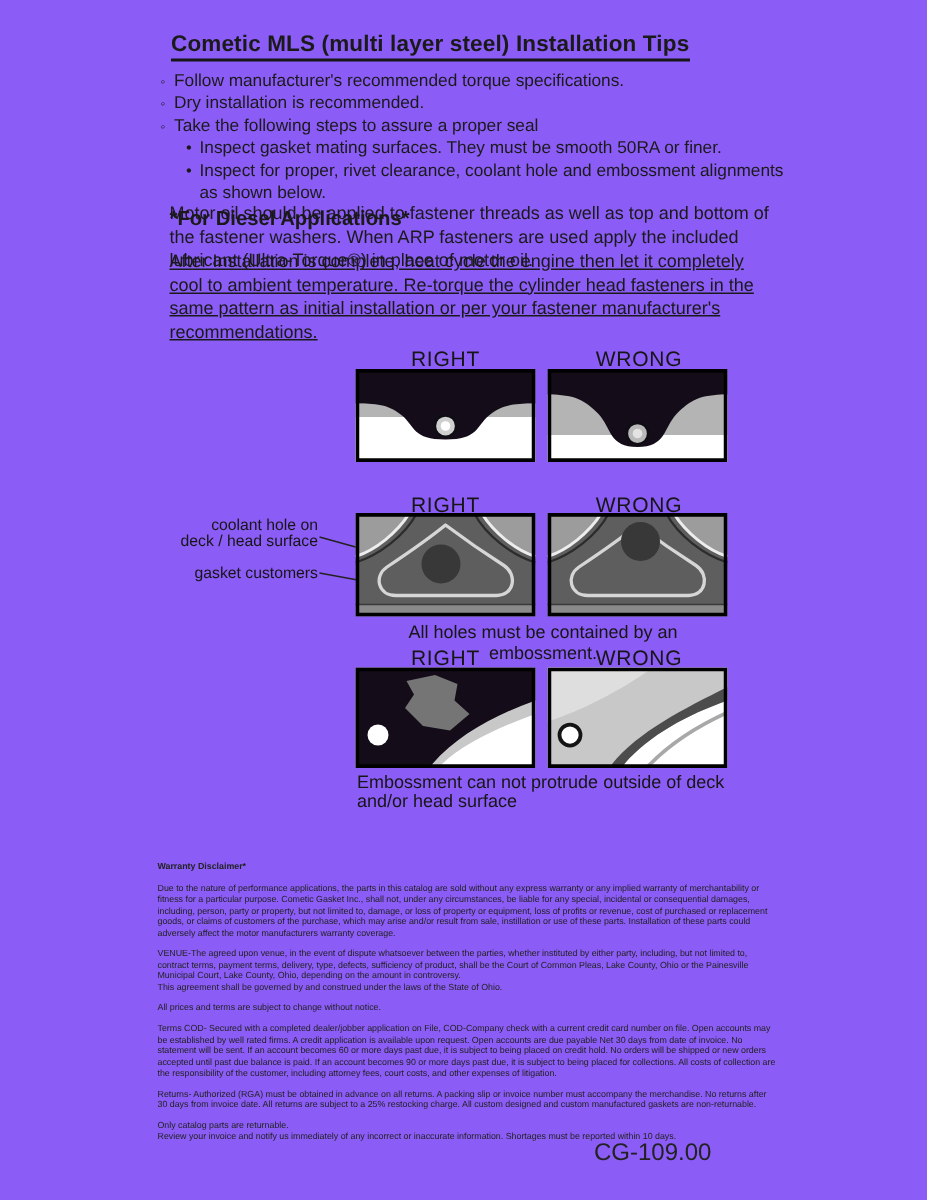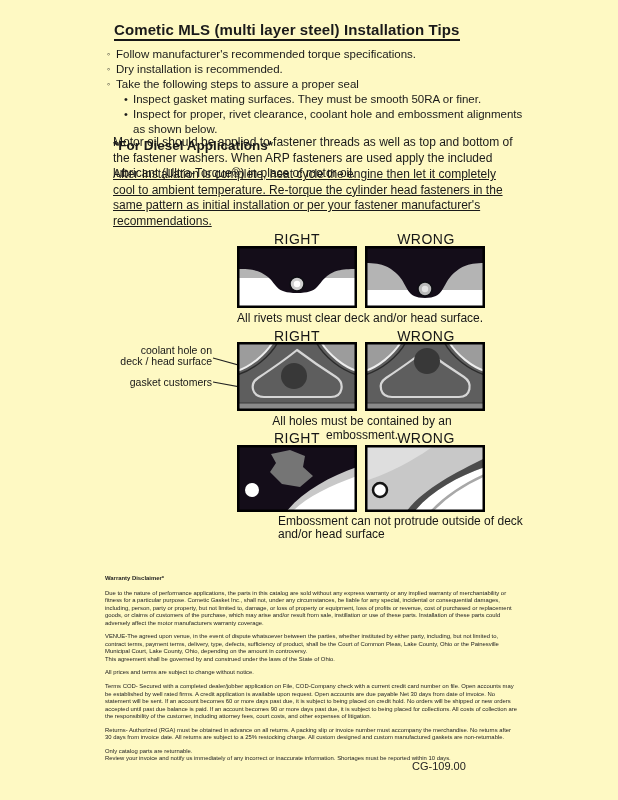--- a/index.html
+++ b/index.html
@@ -1,36 +1,36 @@
 <!DOCTYPE html>
 <html style="--ink: #1a1a1a; --panel-dark: #140d19; --deck-gray: #b4b4b4; --steel-bg: #5e5e5e; --steel-light: #9c9c9c; --emboss-line: #d6d6d6; --hole-dark: #383838; --strip-gray: #8a8a8a; --band-light: #c8c8c8; --dark-stripe: #4c4c4c;"><head>
 <meta charset="utf-8">
 <style>
   html,body{margin:0;padding:0;background:#fff;}
-  .page{position:relative;width:618px;height:800px;background:#fef9c3;overflow:hidden;
+  .page{position:relative;width:618px;height:800px;background:#8b5cf6;overflow:hidden;
         font-family:"Liberation Sans","DejaVu Sans",sans-serif;color:var(--ink,#1a1a1a);}
   .abs{position:absolute;}
   .title{left:114px;top:21px;font-size:15px;font-weight:bold;border-bottom:2px solid #161616;padding-bottom:1px;letter-spacing:.1px;}
   .bullets{left:107px;top:47px;width:430px;font-size:11.5px;line-height:15px;}
   .b-row{display:flex;}
   .b-row .dot{width:9px;flex:0 0 9px;font-size:9px;line-height:15px;}
   .b-row.sub{margin-left:17px;}
   .b-row.sub .dot{font-size:11px;}
   .diesel-h{left:113px;top:116px;font-size:13.5px;font-weight:bold;margin-top:22px;}
   .para{left:113px;width:402px;font-size:12px;line-height:15.5px;}
   .p1{top:135px;} .p2{top:167px;text-decoration:underline;} .p3{top:208px;}
   .rw-label{width:120px;text-align:center;font-size:14px;letter-spacing:.5px;color:#161616;}
   .cap{font-size:12px;color:#161616;}
   .panel{display:block;}
   .ann{width:112px;text-align:right;font-size:10.5px;line-height:10.5px;color:#161616;}
   .legal{left:105px;top:575px;width:412px;font-size:5.9px;line-height:1.28;color:#222;}
   .legal p{margin:0 0 6px 0;}
   .legal p.tight{margin-bottom:0;}
   .legal .lh{font-weight:bold;margin-bottom:7px;}
-  .pagenum{left:412px;top:760px;font-size:11px;color:#222;}
+  .pagenum{left:396px;top:760px;font-size:16px;color:#222;}
   
   .pd{fill:var(--panel-dark,#140d19);}
   .dg{fill:var(--deck-gray,#b4b4b4);}
   .sb{fill:var(--steel-bg,#5e5e5e);}
   .sl{fill:var(--steel-light,#9c9c9c);}
   .el{fill:none;stroke:var(--emboss-line,#d6d6d6);stroke-width:2.2;stroke-linejoin:round;}
   .hd{fill:var(--hole-dark,#383838);}
   .sg{fill:var(--strip-gray,#8a8a8a);}
   .bl{fill:var(--band-light,#c8c8c8);}
   .ds{fill:var(--dark-stripe,#4c4c4c);}
@@ -90,21 +90,20 @@
   <svg class="abs panel" style="left:365px;top:246px;" width="120" height="62" viewBox="0 0 120 62">
     <rect class="wb" width="120" height="62"></rect>
     <rect class="dg" x="0" y="17" width="120" height="27"></rect>
     <rect class="wb" x="0" y="44" width="120" height="18"></rect>
     <path class="pd" d="M0 0 H120 V17 C101 17 95 21 86 30 C77 40 79 52 60 52 C41 52 43 40 34 30 C25 21 19 17 0 17 Z"></path>
     <circle cx="60" cy="43" r="7" fill="#b9b9b9" stroke="#0d0d12" stroke-width="1.5"></circle>
     <circle cx="60" cy="43" r="3.2" fill="#e3e3e3"></circle>
     <rect class="pborder" x="1.25" y="1.25" width="117.5" height="59.5"></rect>
   </svg>
 
-  <div class="abs cap" style="left:237px;top:311px;">All rivets must clear deck and/or head surface.</div>
 
   <div class="abs rw-label" style="left:237px;top:328px;">RIGHT</div>
   <div class="abs rw-label" style="left:366px;top:328px;">WRONG</div>
 
   <div class="abs ann" style="left:100px;top:345px;">
     <div>coolant hole on</div>
     <div>deck / head surface</div>
   </div>
   <div class="abs ann" style="left:100px;top:377px;">gasket customers</div>
 
@@ -160,21 +159,21 @@
   <svg class="abs panel" style="left:365px;top:445px;" width="120" height="67" viewBox="0 0 120 67">
     <rect class="wb" width="120" height="67"></rect>
     <path class="bl" d="M0 0 H120 V22 C92 32 66 46 49 67 L0 67 Z"></path>
     <path fill="#dedede" d="M0 0 H70 C50 15 20 30 0 36 Z"></path>
     <path class="ds" d="M120 22 C92 32 66 46 49 67 L41 67 C58 44 90 28 120 13 Z"></path>
     <path d="M120 30 C98 40 80 52 66 67" stroke="#a8a8a8" stroke-width="2.5" fill="none"></path>
     <circle cx="15" cy="45" r="7" fill="#ffffff" stroke="#141414" stroke-width="2.5"></circle>
     <rect class="pborder" x="1.25" y="1.25" width="117.5" height="64.5"></rect>
   </svg>
 
-  <div class="abs cap" style="left:238px;top:515px;line-height:13px;margin-left:40px;">
+  <div class="abs cap" style="left:238px;top:515px;line-height:13px;">
     <div>Embossment can not protrude outside of deck</div>
     <div>and/or head surface</div>
   </div>
 
   <div class="abs legal">
     <p class="lh">Warranty Disclaimer*</p>
     <p>Due to the nature of performance applications, the parts in this catalog are sold without any express warranty or any implied warranty of merchantability or fitness for a particular purpose.  Cometic Gasket Inc., shall not, under any circumstances, be liable for any special, incidental or consequential damages, including, person, party or property, but not limited to, damage, or loss of property or equipment, loss of profits or revenue, cost of purchased or replacement goods, or claims of customers of the purchase, which may arise and/or result from sale, instillation or use of these parts.  Installation of these parts could adversely affect the motor manufacturers warranty coverage.</p>
     <p class="tight">VENUE-The agreed upon venue, in the event of dispute whatsoever between the parties, whether instituted by either party, including, but not limited to, contract terms, payment terms, delivery, type, defects, sufficiency of product, shall be the Court of Common Pleas, Lake County, Ohio or the Painesville Municipal Court, Lake County, Ohio, depending on the amount in controversy.</p>
     <p>This agreement shall be governed by and construed under the laws of the State of Ohio.</p>
     <p>All prices and terms are subject to change without notice.</p>

